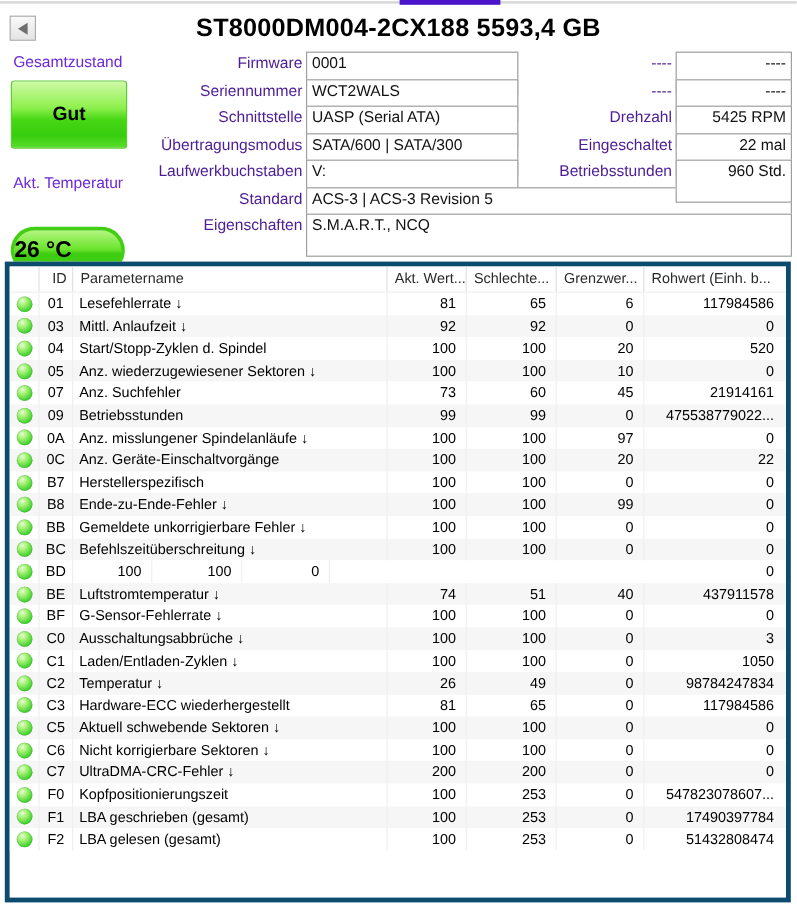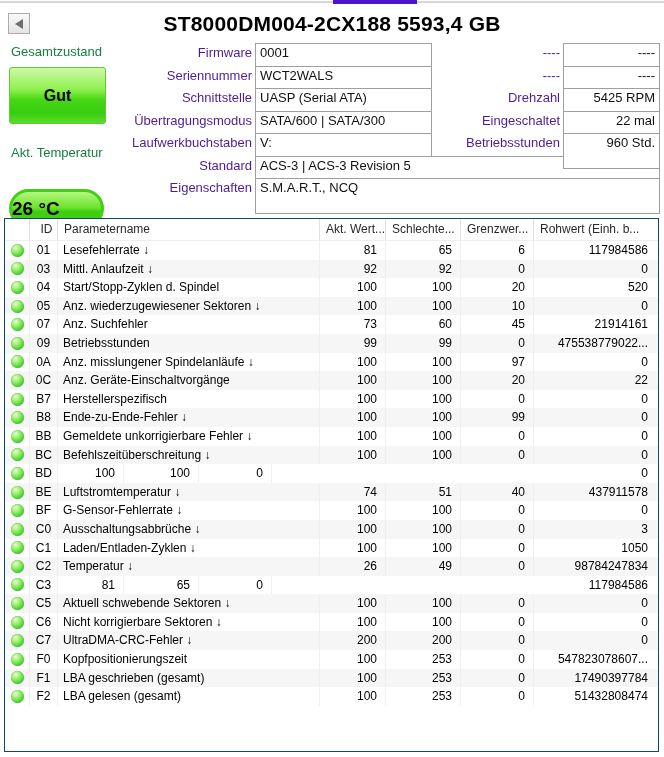--- a/index.html
+++ b/index.html
@@ -23,21 +23,21 @@
     width:0;height:0;border-top:5px solid transparent;border-bottom:5px solid transparent;
     border-right:8px solid #6f6f6f;
   }
 
   .title{
     position:absolute;left:0;top:12px;width:664px;text-align:center;
     font-size:21px;font-weight:600;letter-spacing:0.2px;color:#000;
   }
 
   
-  .panel-label{position:absolute;font-size:13px;color:#15803d;}
+  .panel-label{position:absolute;font-size:13px;color:#6d28d9;}
   .health-btn{
     position:absolute;left:9px;top:67px;width:97px;height:57px;box-sizing:border-box;
     border:1px solid #5fc937;border-radius:3px;
     background:linear-gradient(180deg,#cdf9a6 0%,#8df04c 40%,#46d714 58%,#38cd0f 82%,#59de2b 100%);
     display:flex;align-items:center;justify-content:center;
     font-size:16px;font-weight:bold;color:#000;cursor:pointer;
   }
   .temp-btn{
     position:absolute;left:9px;top:164px;width:95px;height:39px;box-sizing:border-box;
     border:3px solid #43ce16;border-radius:20px;
@@ -55,21 +55,21 @@
   .fbox{
     position:absolute;left:0;top:0;height:36px;box-sizing:border-box;
     border:1px solid #9f9f9f;background:#fff;font-size:13px;line-height:18px;
     padding-left:4px;white-space:nowrap;overflow:hidden;
   }
   .fbox.rightal{text-align:right;padding-right:4px;padding-left:0;}
 
   
   .tframe{
     position:absolute;left:4px;top:218px;width:655px;height:534px;box-sizing:border-box;
-    border:1px solid #0c4a6e;background:#fff;overflow:hidden;
+    border:4px solid #0c4a6e;background:#fff;overflow:hidden;
   }
   .thead{display:flex;height:21px;border-bottom:1px solid #ededed;background:#fff;}
   .thead .cell{
     font-size:12px;color:#2a2a2a;line-height:21px;border-right:1px solid #e2e2e2;
     box-sizing:border-box;padding-left:6px;white-space:nowrap;overflow:hidden;cursor:pointer;
   }
   .trow{display:flex;height:18.6px;background:#fff;}
   .trow.alt{background:#f6f6f6;}
   .trow .cell{
     font-size:12px;color:#000;line-height:18.6px;border-right:1px solid #efefef;
@@ -366,20 +366,21 @@
         <div class="cell c-akt">26</div>
         <div class="cell c-sch">49</div>
         <div class="cell c-grenz">0</div>
         <div class="cell c-roh">98784247834</div>
       </div>
       <div class="trow">
         <div class="cell c-dot">
           <span class="orb"></span>
         </div>
         <div class="cell c-id">C3</div>
+        <div class="cell c-name">Hardware-ECC wiederhergestellt</div>
         <div class="cell c-akt">81</div>
         <div class="cell c-sch">65</div>
         <div class="cell c-grenz">0</div>
         <div class="cell c-roh">117984586</div>
       </div>
       <div class="trow alt">
         <div class="cell c-dot">
           <span class="orb"></span>
         </div>
         <div class="cell c-id">C5</div>

